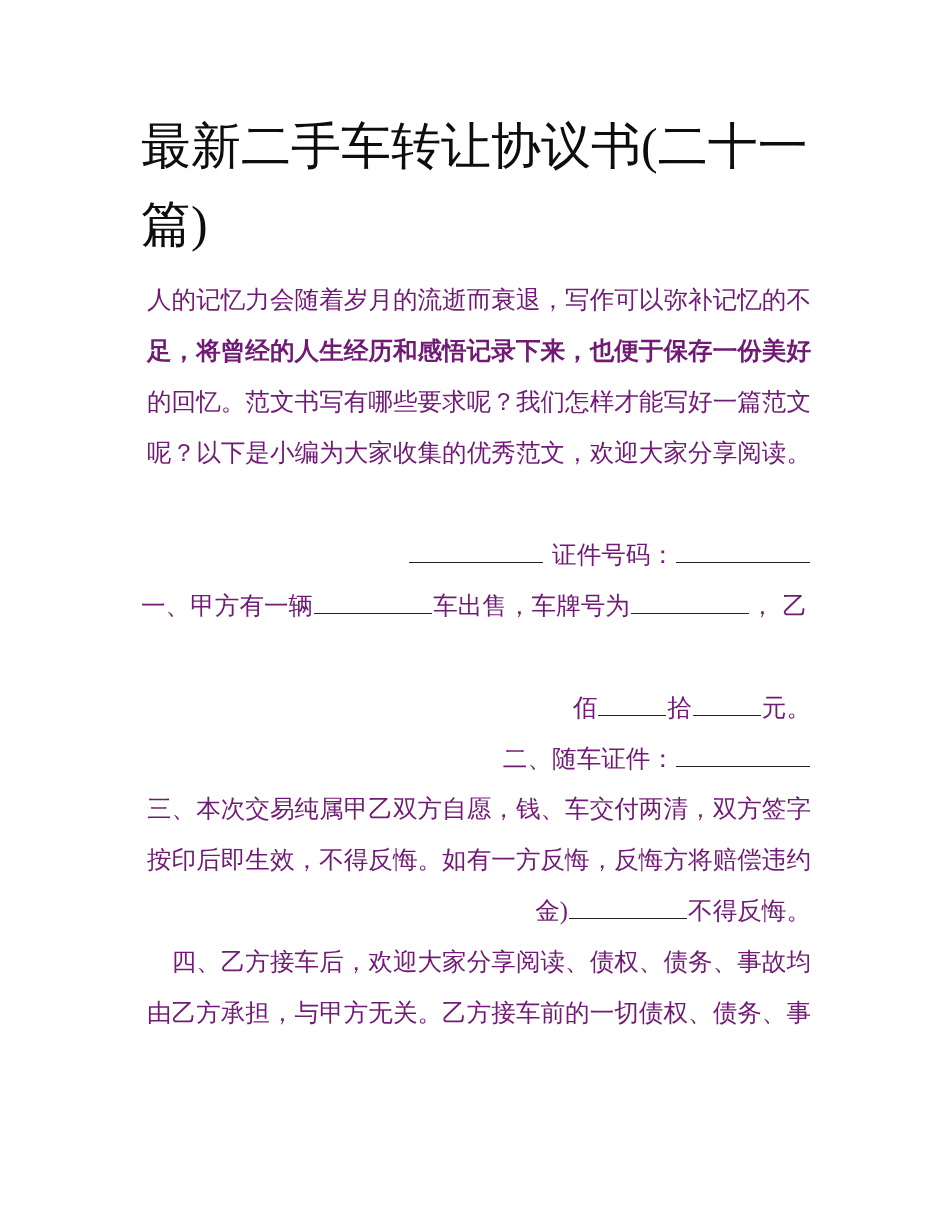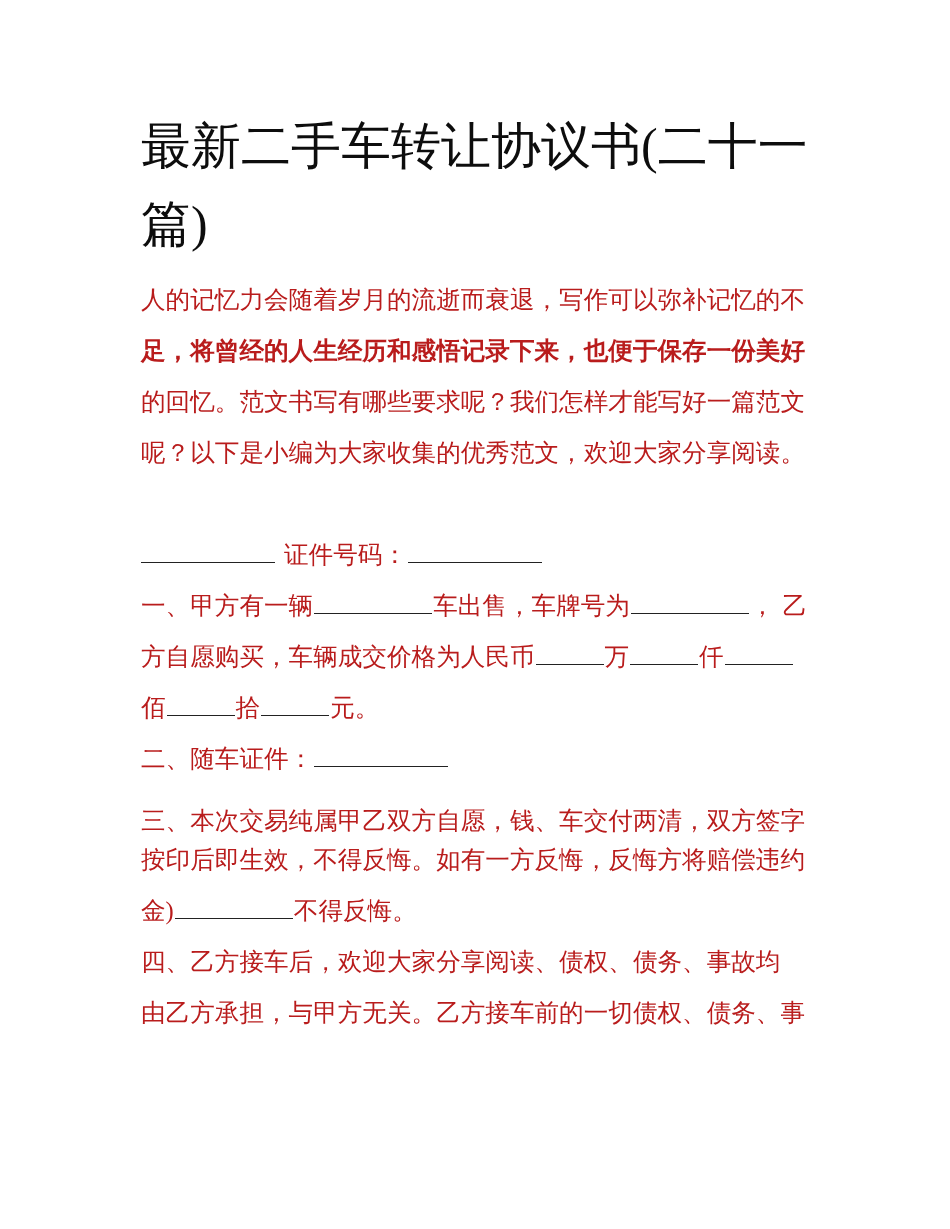--- a/index.html
+++ b/index.html
@@ -32,21 +32,22 @@
     letter-spacing: 0px;
   }
   .line {
     position: absolute;
     left: 141px;
     width: 670px;
     font-size: 24.6px;
     line-height: 32px;
     height: 32px;
     white-space: nowrap;
-    color: #b91c1c;
+    color: #701a75;
+    text-align: right;
   }
   .blank {
     display: inline-block;
     border-bottom: 1.3px solid #222;
     height: 22px;
     vertical-align: baseline;
     margin: 0 1px;
   }
 </style>
 </head>
@@ -62,32 +63,29 @@
   <div class="line" style="top:386px;">的回忆。范文书写有哪些要求呢？我们怎样才能写好一篇范文</div>
   <div class="line" style="top:437px;">呢？以下是小编为大家收集的优秀范文，欢迎大家分享阅读。</div>
 
   <div class="line" style="top:539px;">
     <span class="blank" style="width:134px;margin-left:0;"></span><span style="margin-left:8px;">证件号码：</span><span class="blank" style="width:134px;"></span>
   </div>
 
   <div class="line" style="top:590px;">
     <span>一、甲方有一辆</span><span class="blank" style="width:118px;"></span><span>车出售，车牌号为</span><span class="blank" style="width:118px;"></span><span style="letter-spacing:8px;">，乙</span>
   </div>
-  <div class="line" style="top:641px;">
-    <span>方自愿购买，车辆成交价格为人民币</span><span class="blank" style="width:68px;"></span><span>万</span><span class="blank" style="width:68px;"></span><span>仟</span><span class="blank" style="width:68px;"></span>
-  </div>
   <div class="line" style="top:692px;">
     <span>佰</span><span class="blank" style="width:68px;"></span><span>拾</span><span class="blank" style="width:68px;"></span><span>元。</span>
   </div>
 
   <div class="line" style="top:743px;">
     <span>二、随车证件：</span><span class="blank" style="width:134px;"></span>
   </div>
 
-  <div class="line" style="top:793px;margin-top:12px;">三、本次交易纯属甲乙双方自愿，钱、车交付两清，双方签字</div>
+  <div class="line" style="top:793px;">三、本次交易纯属甲乙双方自愿，钱、车交付两清，双方签字</div>
   <div class="line" style="top:844px;">按印后即生效，不得反悔。如有一方反悔，反悔方将赔偿违约</div>
   <div class="line" style="top:895px;">
     <span>金)</span><span class="blank" style="width:118px;"></span><span>不得反悔。</span>
   </div>
 
   <div class="line" style="top:946px;">四、乙方接车后，欢迎大家分享阅读、债权、债务、事故均</div>
   <div class="line" style="top:997px;">由乙方承担，与甲方无关。乙方接车前的一切债权、债务、事</div>
 
 </div>
 

